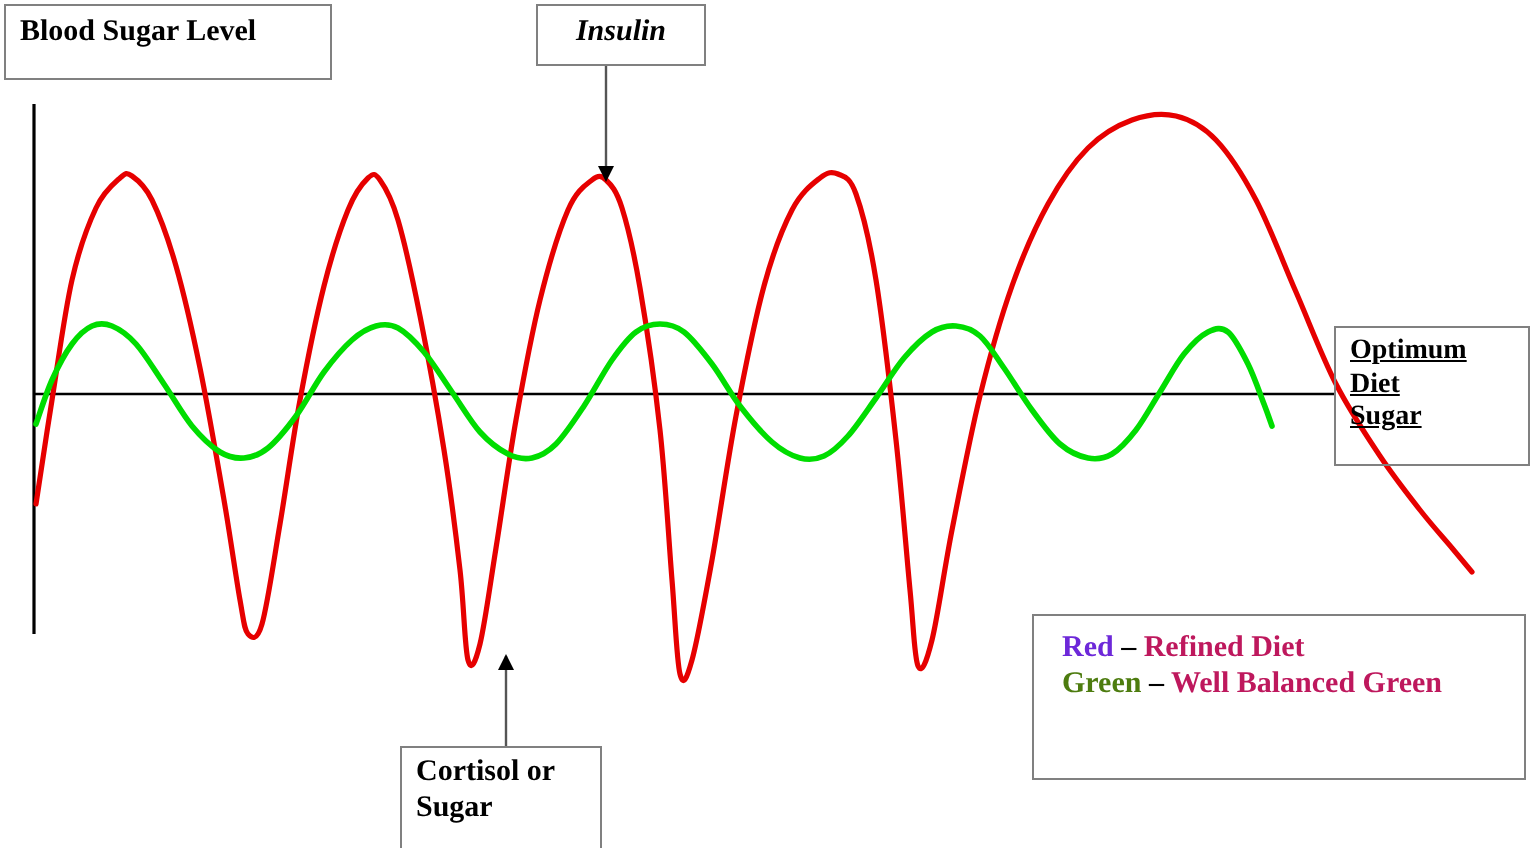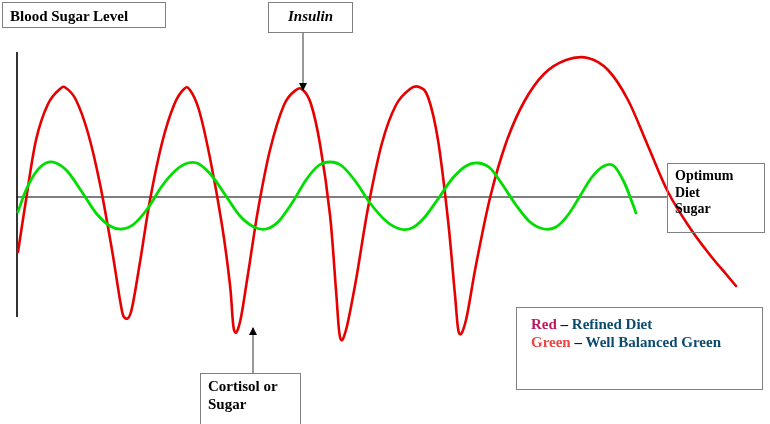--- a/index.html
+++ b/index.html
@@ -31,21 +31,21 @@
     color: #000000;
     line-height: 1.18;
   }
   .box-inner {
     padding: 3px 6px 0 7px;
   }
   #title-box {
     left: 2px;
     top: 2px;
     width: 164px;
-    height: 26px;
+    height: 38px;
     font-size: 15px;
   }
   #title-box .box-inner { padding-top: 5px; }
   #insulin-box {
     left: 268px;
     top: 2px;
     width: 85px;
     height: 31px;
     font-size: 15px;
     text-align: center;
@@ -59,35 +59,36 @@
     height: 64px;
     font-size: 15px;
   }
   #cortisol-box .box-inner { padding-top: 4px; }
   #optimum-box {
     left: 667px;
     top: 163px;
     width: 98px;
     height: 70px;
     font-size: 14px;
+    text-decoration: underline;
   }
   #optimum-box .box-inner { padding-top: 4px; }
   #legend-box {
     left: 516px;
     top: 307px;
     width: 247px;
     height: 83px;
     font-size: 15px;
   }
   #legend-box .box-inner { padding: 8px 0 0 14px; }
   .legend-row { white-space: nowrap; }
-  .legend-swatch-red { color: #be185d; }
-  .legend-swatch-green { color: #ef4444; }
+  .legend-swatch-red { color: #6d28d9; }
+  .legend-swatch-green { color: #4d7c0f; }
   .legend-dash { color: #000000; }
-  .legend-text { color: #0c4a6e; }
+  .legend-text { color: #be185d; }
 </style>
 </head>
 <body>
 
 <div id="chart-root">
   <svg id="chart-svg" width="770" height="424" viewBox="0 0 770 424" xmlns="http://www.w3.org/2000/svg">
     <line id="y-axis" stroke="#000000" stroke-width="1.6" x1="17" x2="17" y1="52" y2="317"></line>
     <line id="x-axis" stroke="#000000" stroke-width="1.2" x1="17" x2="667" y1="197" y2="197"></line>
     <path id="series-red" fill="none" stroke-width="2.6" stroke-linecap="round" stroke-linejoin="round" d="M 18 252 C 19.333333333333332 243.33333333333334, 23 218.66666666666666, 26 200 C 29 181.33333333333334, 32.333333333333336 156, 36 140 C 39.666666666666664 124, 44 112.5, 48 104 C 52 95.5, 57 91.66666666666667, 60 89 C 63 86.33333333333333, 63.333333333333336 86.16666666666667, 66 88 C 68.66666666666667 89.83333333333333, 72.33333333333333 92.5, 76 100 C 79.66666666666667 107.5, 84 119, 88 133 C 92 147, 96 164.5, 100 184 C 104 203.5, 108.66666666666667 230.66666666666666, 112 250 C 115.33333333333333 269.3333333333333, 118 288.8333333333333, 120 300 C 122 311.1666666666667, 122.16666666666667 315, 124 317 C 125.83333333333333 319, 128.33333333333334 321.1666666666667, 131 312 C 133.66666666666666 302.8333333333333, 136.83333333333334 280.6666666666667, 140 262 C 143.16666666666666 243.33333333333334, 146.33333333333334 219.83333333333334, 150 200 C 153.66666666666666 180.16666666666666, 158 158.83333333333334, 162 143 C 166 127.16666666666667, 170.33333333333334 114, 174 105 C 177.66666666666666 96, 181.33333333333334 91.5, 184 89 C 186.66666666666666 86.5, 187.5 86.5, 190 90 C 192.5 93.5, 195.66666666666666 98.66666666666667, 199 110 C 202.33333333333334 121.33333333333333, 206.16666666666666 138.83333333333334, 210 158 C 213.83333333333334 177.16666666666666, 218.66666666666666 203.83333333333334, 222 225 C 225.33333333333334 246.16666666666666, 228 267.5, 230 285 C 232 302.5, 232.33333333333334 323.8333333333333, 234 330 C 235.66666666666666 336.1666666666667, 237.66666666666666 331.3333333333333, 240 322 C 242.33333333333334 312.6666666666667, 245 292.6666666666667, 248 274 C 251 255.33333333333334, 254.33333333333334 230.66666666666666, 258 210 C 261.6666666666667 189.33333333333334, 265.6666666666667 167.5, 270 150 C 274.3333333333333 132.5, 279.6666666666667 115, 284 105 C 288.3333333333333 95, 292.8333333333333 92.5, 296 90 C 299.1666666666667 87.5, 300.5 87.66666666666667, 303 90 C 305.5 92.33333333333333, 308.1666666666667 95, 311 104 C 313.8333333333333 113, 316.8333333333333 125.5, 320 144 C 323.1666666666667 162.5, 327.3333333333333 190.66666666666666, 330 215 C 332.6666666666667 239.33333333333334, 334.3333333333333 269.6666666666667, 336 290 C 337.6666666666667 310.3333333333333, 338.3333333333333 330.3333333333333, 340 337 C 341.6666666666667 343.6666666666667, 343.3333333333333 339.5, 346 330 C 348.6666666666667 320.5, 352.3333333333333 300.3333333333333, 356 280 C 359.6666666666667 259.6666666666667, 363.6666666666667 230.83333333333334, 368 208 C 372.3333333333333 185.16666666666666, 377.3333333333333 160.16666666666666, 382 143 C 386.6666666666667 125.83333333333333, 391.3333333333333 114, 396 105 C 400.6666666666667 96, 406.1666666666667 92, 410 89 C 413.8333333333333 86, 416 85.66666666666667, 419 87 C 422 88.33333333333333, 424.8333333333333 88.16666666666667, 428 97 C 431.1666666666667 105.83333333333333, 434.6666666666667 119.5, 438 140 C 441.3333333333333 160.5, 445.1666666666667 194.16666666666666, 448 220 C 450.8333333333333 245.83333333333334, 453.1666666666667 276.1666666666667, 455 295 C 456.8333333333333 313.8333333333333, 457.1666666666667 328.8333333333333, 459 333 C 460.8333333333333 337.1666666666667, 463.1666666666667 331.3333333333333, 466 320 C 468.8333333333333 308.6666666666667, 472 285.3333333333333, 476 265 C 480 244.66666666666666, 485 218.33333333333334, 490 198 C 495 177.66666666666666, 500.3333333333333 159, 506 143 C 511.6666666666667 127, 517.6666666666666 113.5, 524 102 C 530.3333333333334 90.5, 537 81, 544 74 C 551 67, 558.6666666666666 62.666666666666664, 566 60 C 573.3333333333334 57.333333333333336, 581 56.333333333333336, 588 58 C 595 59.666666666666664, 601.3333333333334 63, 608 70 C 614.6666666666666 77, 621.3333333333334 87.33333333333333, 628 100 C 634.6666666666666 112.66666666666667, 641.3333333333334 130.66666666666666, 648 146 C 654.6666666666666 161.33333333333334, 661 178.33333333333334, 668 192 C 675 205.66666666666666, 683 217.5, 690 228 C 697 238.5, 704 247.33333333333334, 710 255 C 716 262.6666666666667, 721.6666666666666 268.8333333333333, 726 274 C 730.3333333333334 279.1666666666667, 734.3333333333334 284, 736 286" stroke="#e60000"></path>
     <path id="series-green" fill="none" stroke-width="2.8" stroke-linecap="round" stroke-linejoin="round" d="M 18 212 C 19.333333333333332 208.33333333333334, 23 196.66666666666666, 26 190 C 29 183.33333333333334, 32.666666666666664 176.5, 36 172 C 39.333333333333336 167.5, 42.666666666666664 164.5, 46 163 C 49.333333333333336 161.5, 52.333333333333336 161.5, 56 163 C 59.666666666666664 164.5, 63.666666666666664 167.16666666666666, 68 172 C 72.33333333333333 176.83333333333334, 77.33333333333333 185.16666666666666, 82 192 C 86.66666666666667 198.83333333333334, 91.33333333333333 207.33333333333334, 96 213 C 100.66666666666667 218.66666666666666, 105.66666666666667 223.33333333333334, 110 226 C 114.33333333333333 228.66666666666666, 118 229.33333333333334, 122 229 C 126 228.66666666666666, 129.66666666666666 227.5, 134 224 C 138.33333333333334 220.5, 143.33333333333334 214.33333333333334, 148 208 C 152.66666666666666 201.66666666666666, 157.33333333333334 192.33333333333334, 162 186 C 166.66666666666666 179.66666666666666, 171.66666666666666 173.83333333333334, 176 170 C 180.33333333333334 166.16666666666666, 184.16666666666666 164, 188 163 C 191.83333333333334 162, 195 161.83333333333334, 199 164 C 203 166.16666666666666, 207.5 170.66666666666666, 212 176 C 216.5 181.33333333333334, 221.33333333333334 189.33333333333334, 226 196 C 230.66666666666666 202.66666666666666, 235.33333333333334 210.83333333333334, 240 216 C 244.66666666666666 221.16666666666666, 249.66666666666666 224.83333333333334, 254 227 C 258.3333333333333 229.16666666666666, 262 229.83333333333334, 266 229 C 270 228.16666666666666, 273.6666666666667 226.33333333333334, 278 222 C 282.3333333333333 217.66666666666666, 287.3333333333333 210, 292 203 C 296.6666666666667 196, 301.6666666666667 186.16666666666666, 306 180 C 310.3333333333333 173.83333333333334, 314 169, 318 166 C 322 163, 326 162, 330 162 C 334 162, 337.6666666666667 162.66666666666666, 342 166 C 346.3333333333333 169.33333333333334, 351.3333333333333 175.83333333333334, 356 182 C 360.6666666666667 188.16666666666666, 365 196.5, 370 203 C 375 209.5, 381 216.66666666666666, 386 221 C 391 225.33333333333334, 395.6666666666667 227.83333333333334, 400 229 C 404.3333333333333 230.16666666666666, 408 229.83333333333334, 412 228 C 416 226.16666666666666, 419.6666666666667 222.83333333333334, 424 218 C 428.3333333333333 213.16666666666666, 433.3333333333333 205.5, 438 199 C 442.6666666666667 192.5, 447.3333333333333 184.5, 452 179 C 456.6666666666667 173.5, 461.6666666666667 168.66666666666666, 466 166 C 470.3333333333333 163.33333333333334, 474 162.66666666666666, 478 163 C 482 163.33333333333334, 486 164.5, 490 168 C 494 171.5, 497.6666666666667 177.83333333333334, 502 184 C 506.3333333333333 190.16666666666666, 511.3333333333333 198.66666666666666, 516 205 C 520.6666666666666 211.33333333333334, 525.3333333333334 218, 530 222 C 534.6666666666666 226, 539.6666666666666 228.16666666666666, 544 229 C 548.3333333333334 229.83333333333334, 552 229.33333333333334, 556 227 C 560 224.66666666666666, 564 220.16666666666666, 568 215 C 572 209.83333333333334, 576 202.33333333333334, 580 196 C 584 189.66666666666666, 588 182, 592 177 C 596 172, 600.3333333333334 167.83333333333334, 604 166 C 607.6666666666666 164.16666666666666, 610.6666666666666 163.33333333333334, 614 166 C 617.3333333333334 168.66666666666666, 621 176, 624 182 C 627 188, 630 196.83333333333334, 632 202 C 634 207.16666666666666, 635.3333333333334 211.16666666666666, 636 213" stroke="#00dd00"></path>

